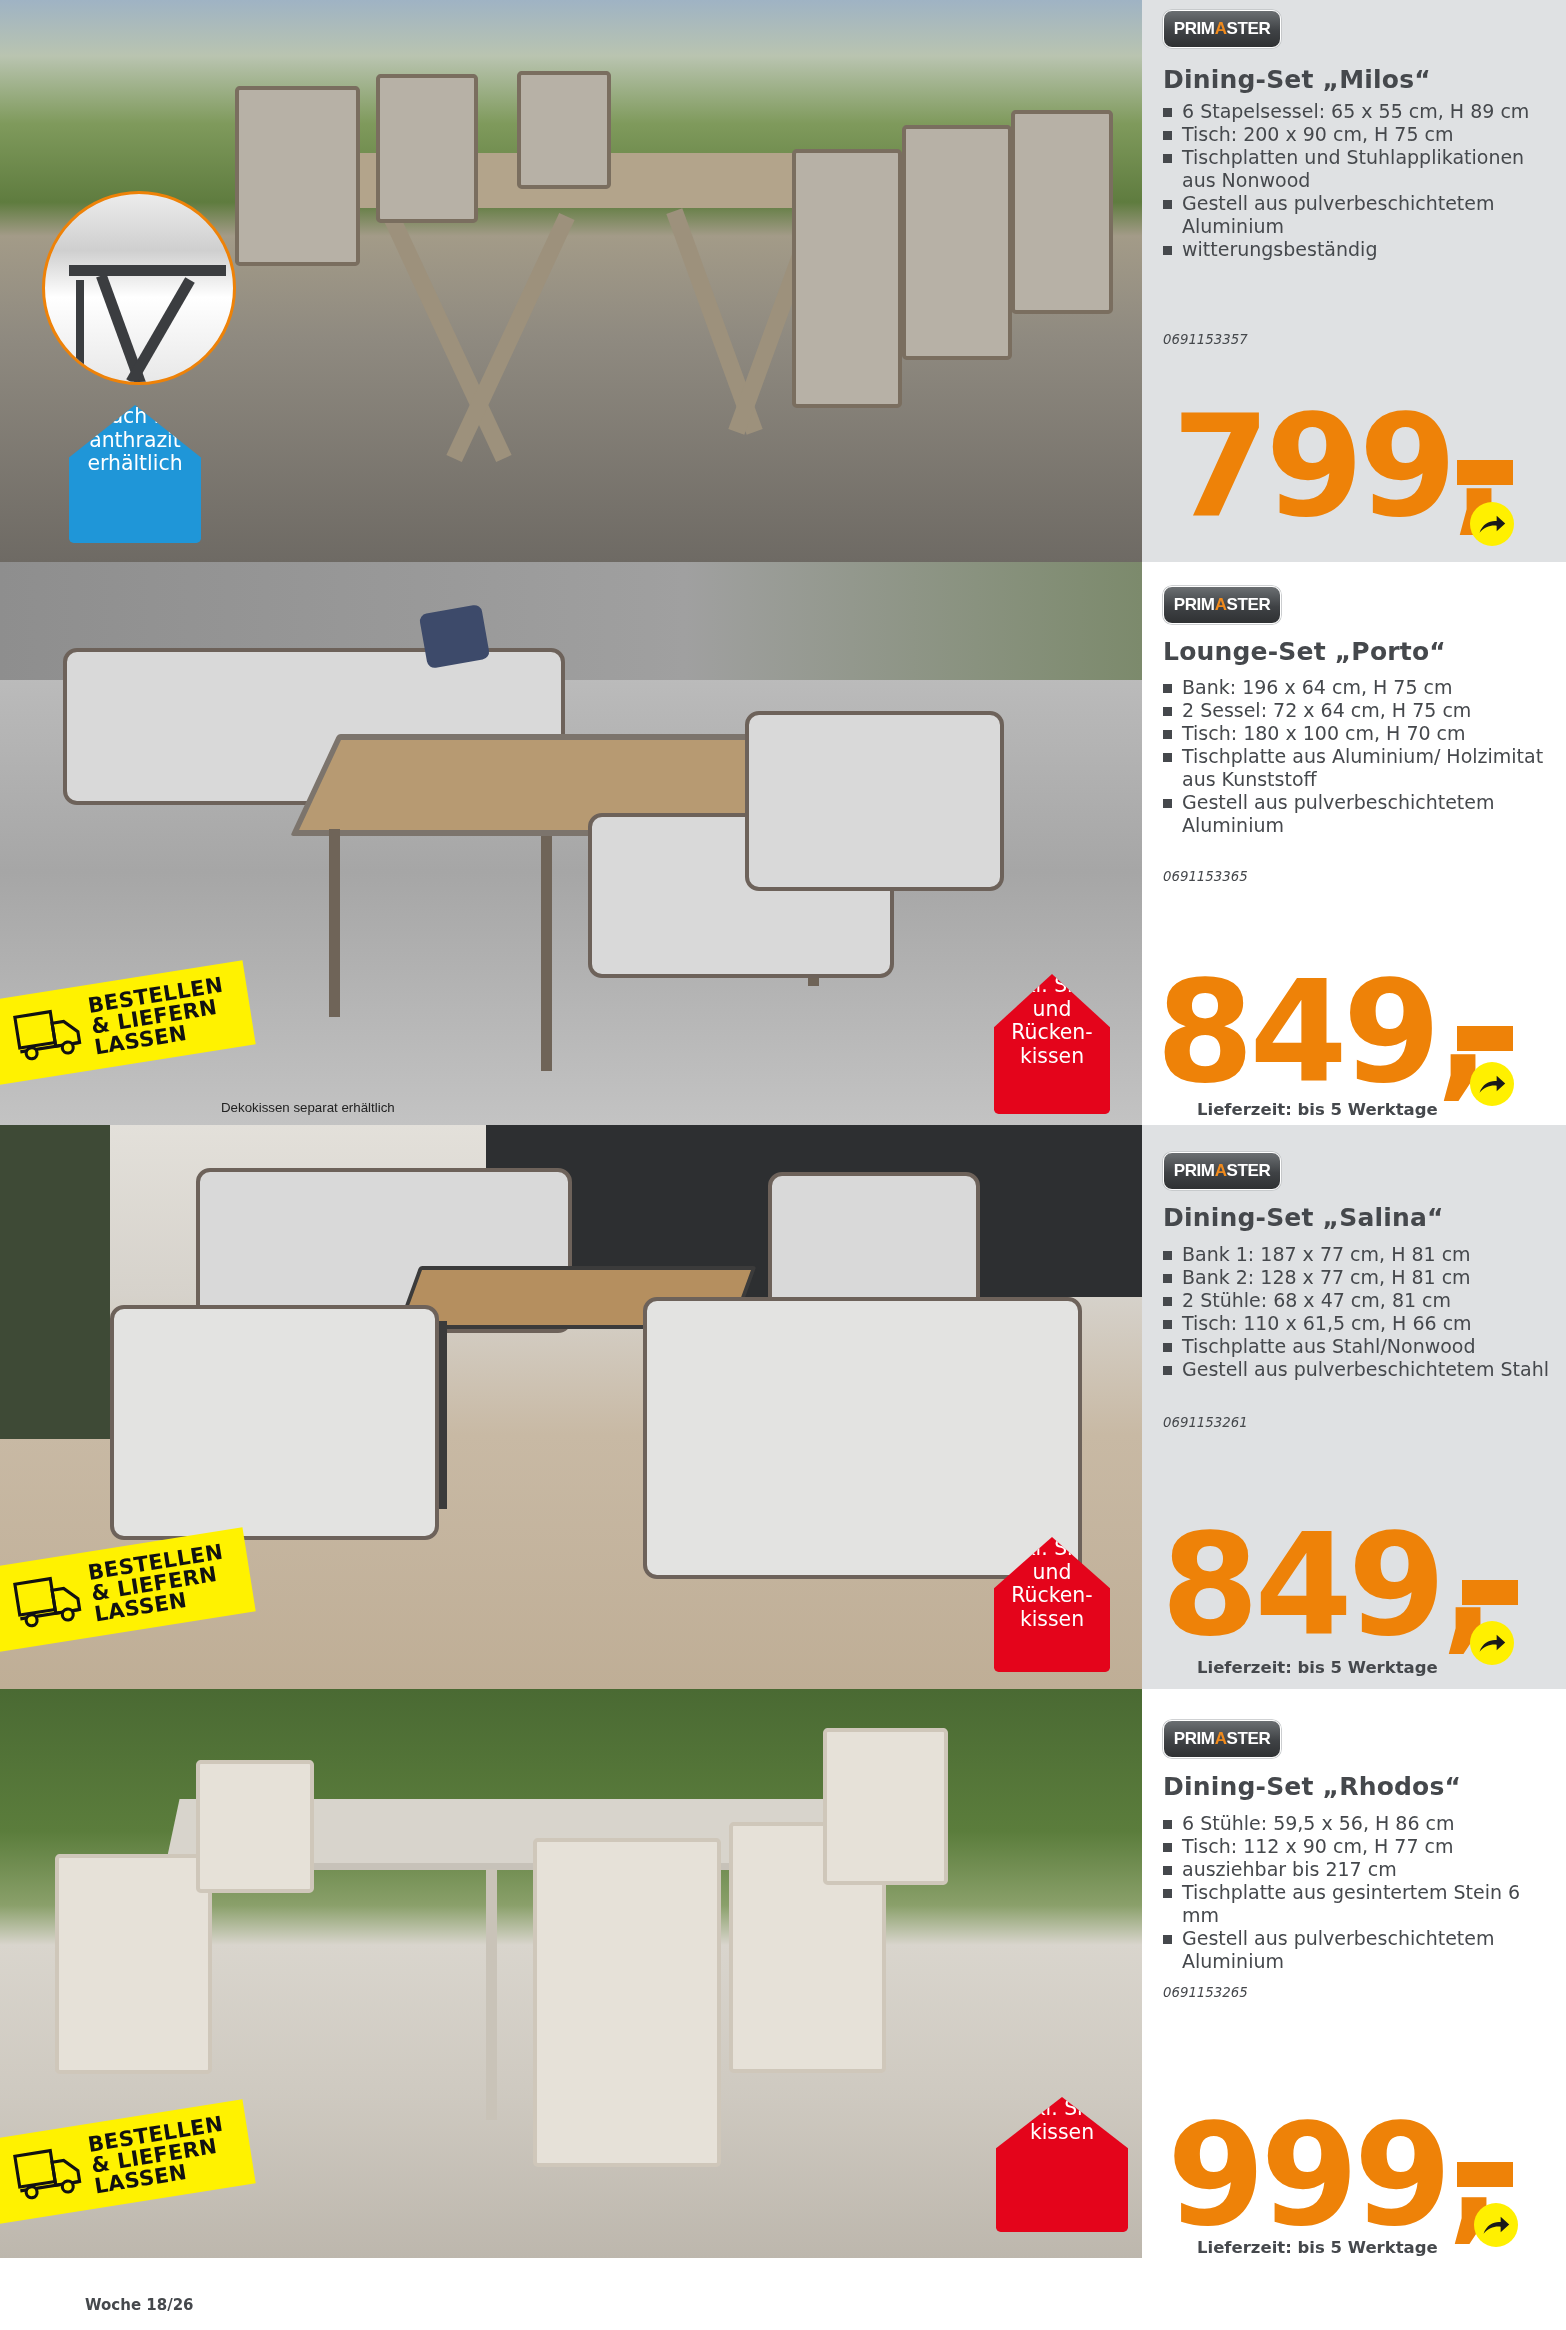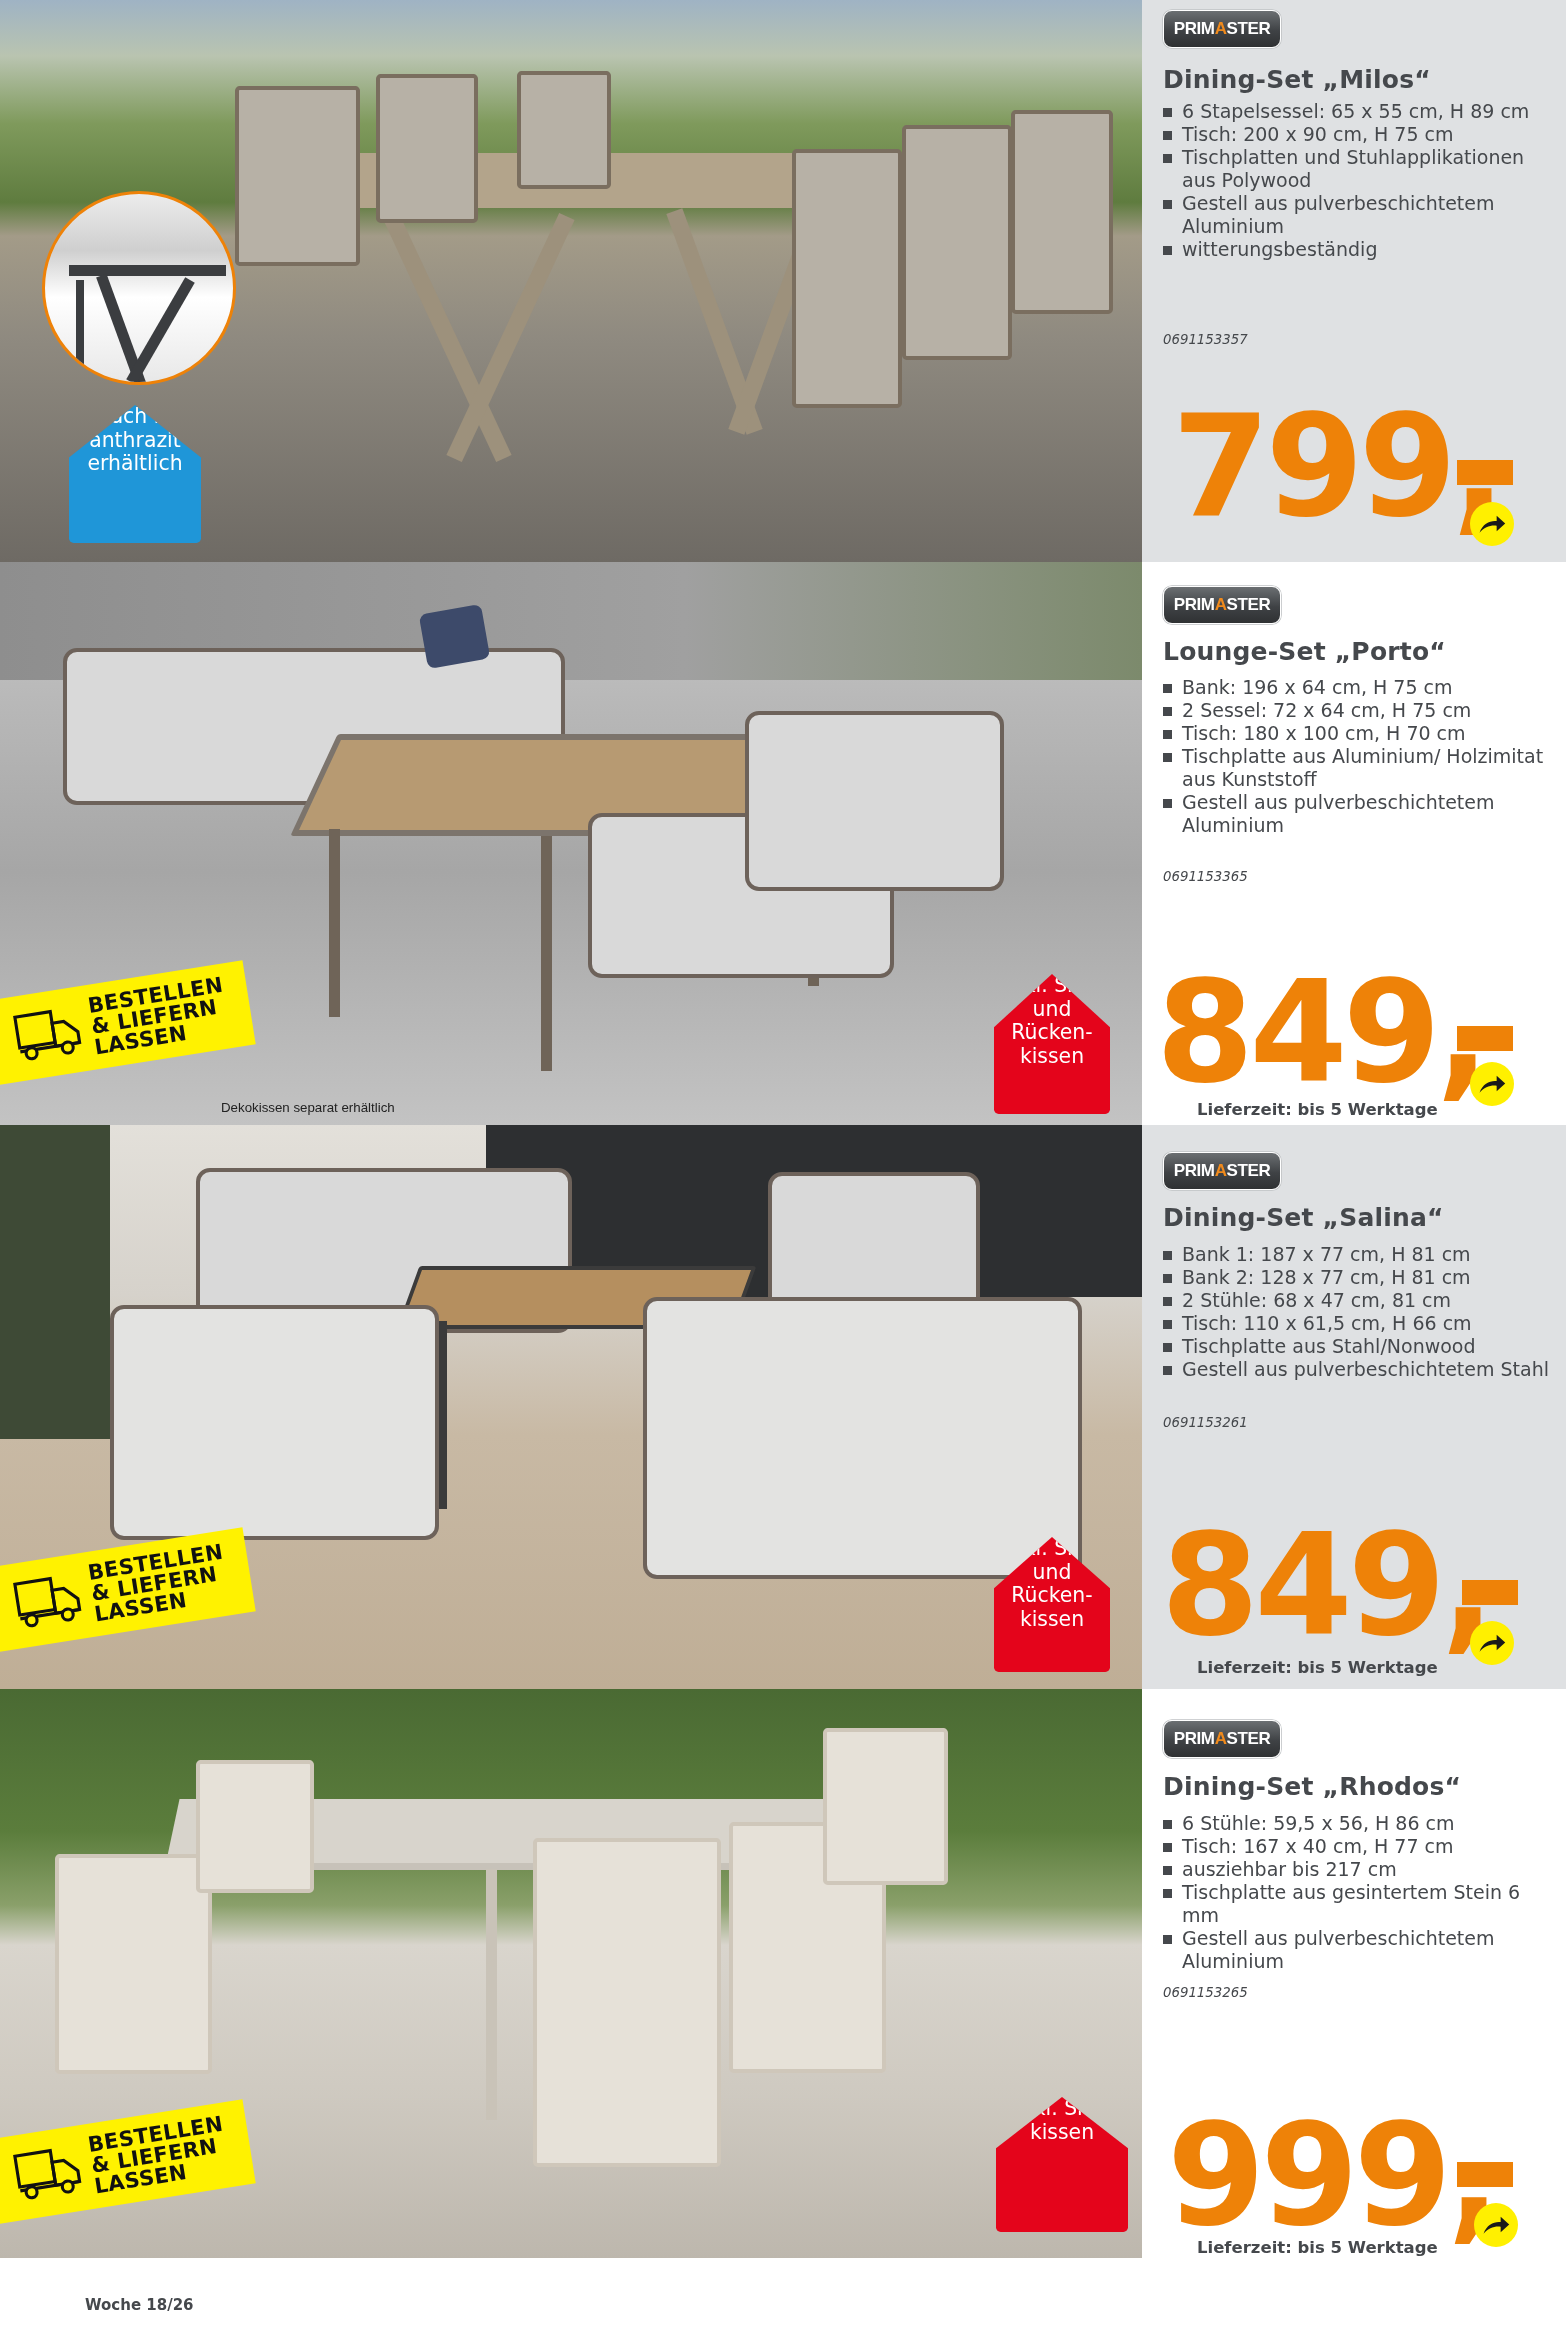--- a/index.html
+++ b/index.html
@@ -142,21 +142,21 @@
   <div class="info grey">
     <div class="logo" style="top:10.2px;">
       <span>PRIM</span>
         <span class="a">A</span>
         <span>STER</span>
     </div>
     <div class="title" style="top:65px;">Dining-Set „Milos“</div>
     <ul class="bullets" style="top:100px;">
       <li>6 Stapelsessel: 65 x 55 cm, H 89 cm</li>
       <li>Tisch: 200 x 90 cm, H 75 cm</li>
-      <li>Tischplatten und Stuhlapplikationen aus Polywood</li>
+      <li>Tischplatten und Stuhlapplikationen aus Nonwood</li>
       <li>Gestell aus pulver­beschichtetem Aluminium</li>
       <li>witterungsbeständig</li>
     </ul>
     <div class="artno" style="top:332px;">0691153357</div>
     <div class="price" style="top:396px;">799,</div>
     <div class="price-dash" style="left:315px;top:460px;"></div>
     <div class="arrow-badge" style="left:328px;top:502px;">
       <svg width="28" height="20.4" viewBox="0 0 36 26">
           <path d="M2 24 C6 12 16 8 24 9 L24 2 L35 12 L24 22 L24 15 C16 14 8 17 2 24 Z" fill="#1a1a1a"></path>
         </svg>
@@ -310,21 +310,21 @@
   </div>
   <div class="info white">
     <div class="logo" style="top:31px;">
       <span>PRIM</span>
         <span class="a">A</span>
         <span>STER</span>
     </div>
     <div class="title" style="top:83px;">Dining-Set „Rhodos“</div>
     <ul class="bullets" style="top:123px;">
       <li>6 Stühle: 59,5 x 56, H 86 cm</li>
-      <li>Tisch: 167 x 40 cm, H 77 cm</li>
+      <li>Tisch: 112 x 90 cm, H 77 cm</li>
       <li>ausziehbar bis 217 cm</li>
       <li>Tischplatte aus gesintertem Stein 6 mm</li>
       <li>Gestell aus pulverbeschichtetem Aluminium</li>
     </ul>
     <div class="artno" style="top:296px;">0691153265</div>
     <div class="price" style="top:416px;left:25px;">999,</div>
     <div class="price-dash" style="left:315px;top:473px;"></div>
     <div class="arrow-badge" style="left:332px;top:514px;">
       <svg width="28" height="20.4" viewBox="0 0 36 26">
           <path d="M2 24 C6 12 16 8 24 9 L24 2 L35 12 L24 22 L24 15 C16 14 8 17 2 24 Z" fill="#1a1a1a"></path>

